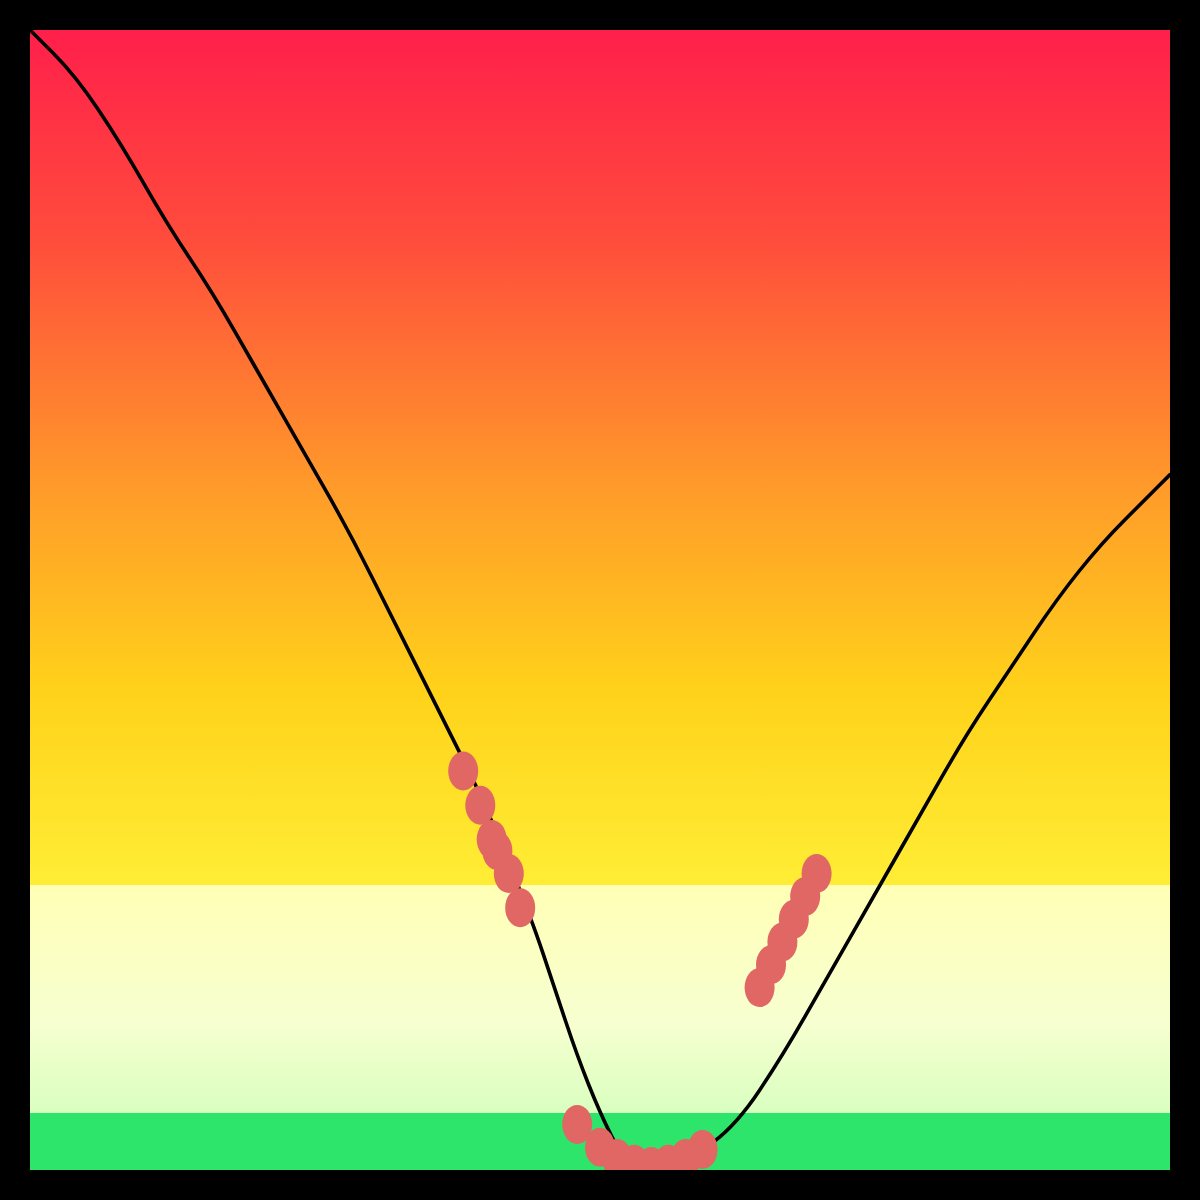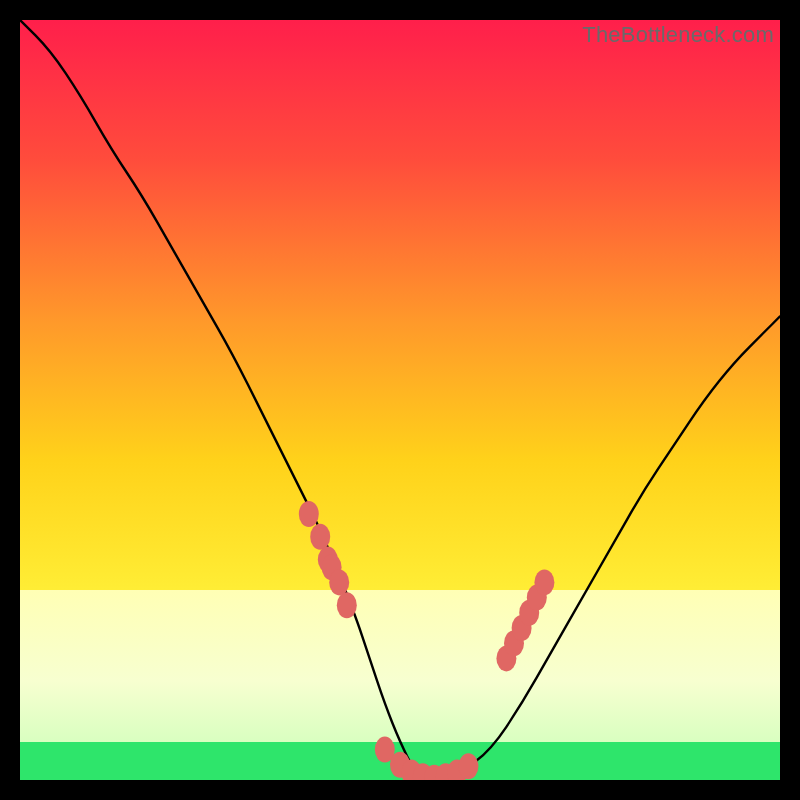--- a/index.html
+++ b/index.html
@@ -92,14 +92,13 @@
     <g id="markers-right">
         <ellipse cx="486.40" cy="638.40" rx="10" ry="13" fill="#e06763"></ellipse>
         <ellipse cx="494.00" cy="623.20" rx="10" ry="13" fill="#e06763"></ellipse>
         <ellipse cx="501.60" cy="608.00" rx="10" ry="13" fill="#e06763"></ellipse>
         <ellipse cx="509.20" cy="592.80" rx="10" ry="13" fill="#e06763"></ellipse>
         <ellipse cx="516.80" cy="577.60" rx="10" ry="13" fill="#e06763"></ellipse>
         <ellipse cx="524.40" cy="562.40" rx="10" ry="13" fill="#e06763"></ellipse>
       </g>
   </svg>
 
-  <div class="watermark">TheBottleneck.com</div>
 </div>
 
 </body></html>

